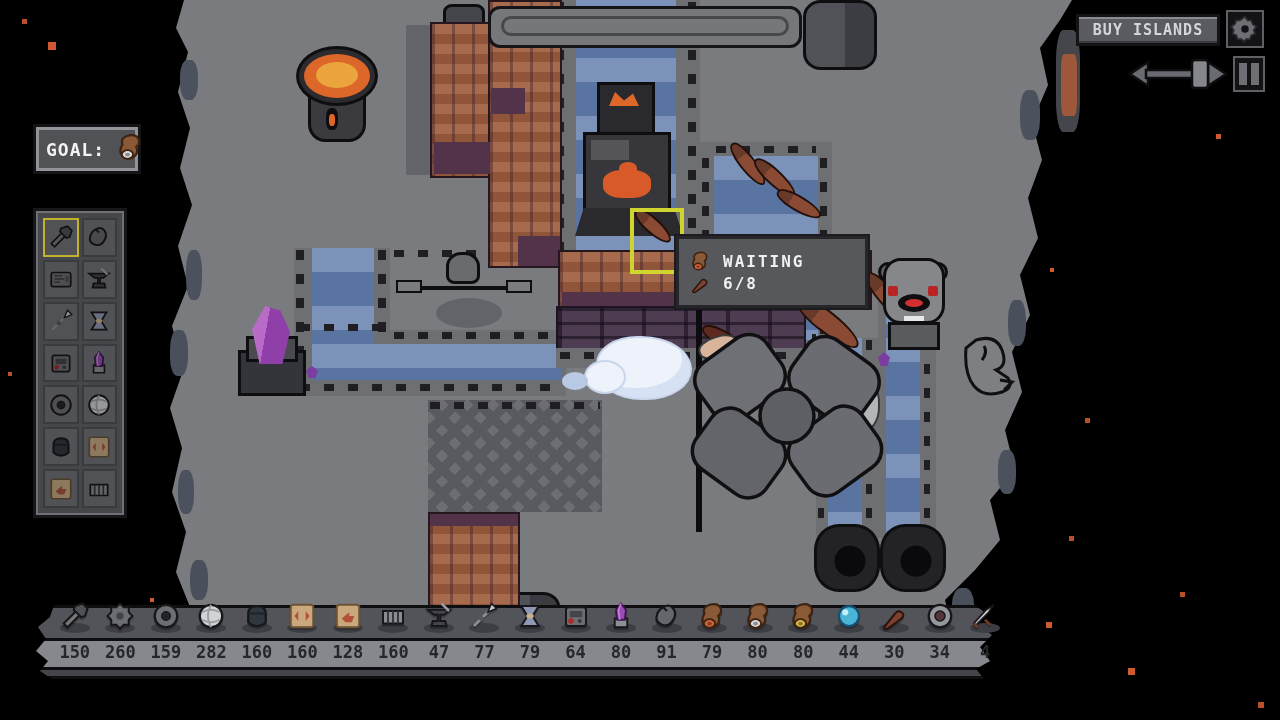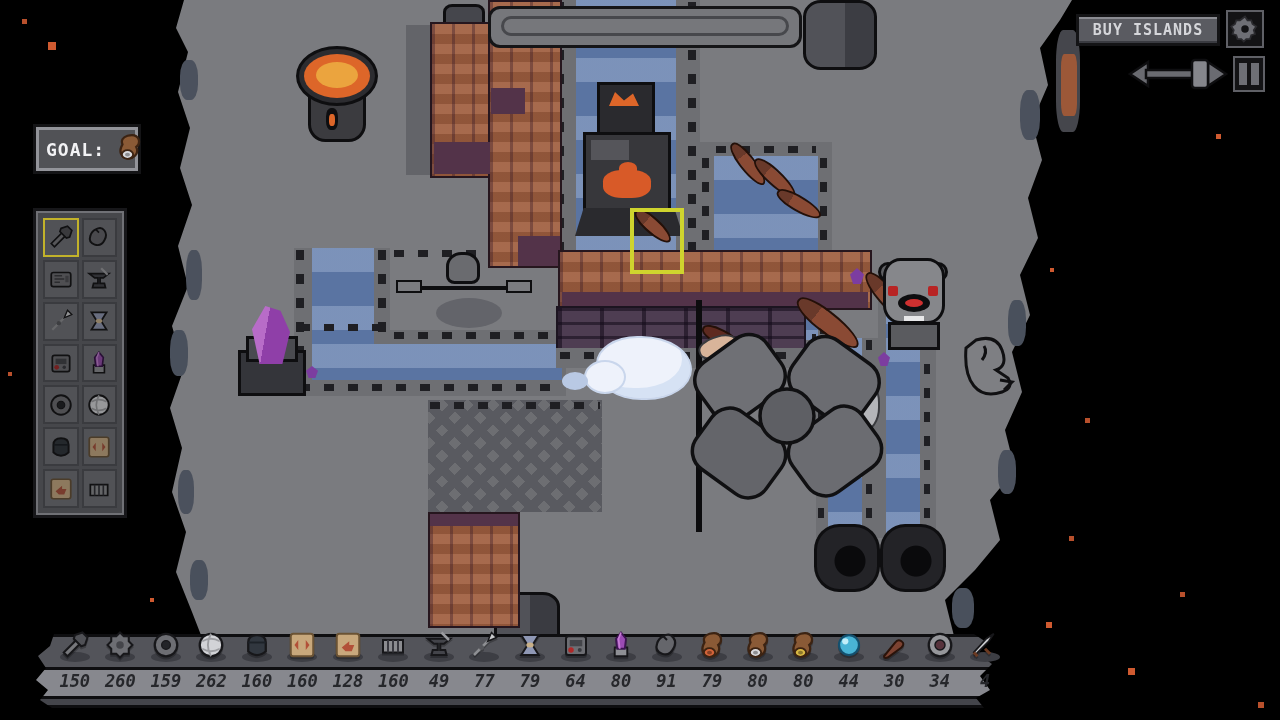--- a/index.html
+++ b/index.html
@@ -39,21 +39,21 @@
     font-size:15px;letter-spacing:1px;display:flex;align-items:center;justify-content:center;cursor:pointer;}
   .sq-btn{background:#131315;border:2px solid #5f6066;display:flex;align-items:center;
     justify-content:center;cursor:pointer;}
   #tooltip{left:676px;top:236px;width:192px;height:72px;background:#57585c;border:3px solid #26262a;
     box-shadow:0 0 0 2px #1c1c20;display:flex;flex-direction:column;justify-content:center;
     gap:6px;padding:4px 10px;z-index:40;}
   .tt-row{display:flex;align-items:center;gap:12px;}
   .tt-text{color:#eef0f2;font-weight:bold;font-size:16px;letter-spacing:2px;}
   #sel-box{left:630px;top:208px;width:54px;height:66px;border:4px solid #cfd42e;z-index:30;}
   
-  #bar-wrap{left:36px;top:608px;width:956px;height:100px;z-index:20;font-style:italic;}
+  #bar-wrap{left:36px;top:579px;width:956px;height:100px;z-index:20;}
   #bar-bg{position:absolute;left:0;top:26px;width:956px;height:74px;
     background:linear-gradient(180deg,#0e0e10 0 3px,#53545a 3px 33px,#0e0e10 33px 36px,
       #87888e 36px 62px,#0e0e10 62px 65px,#44454b 65px 71px,#0e0e10 71px 74px);
     clip-path:polygon(18px 0,938px 0,950px 8px,942px 20px,956px 30px,944px 42px,954px 56px,
       940px 64px,948px 74px,16px 74px,4px 66px,12px 56px,0 46px,10px 34px,2px 22px,14px 12px);}
   #bar-icons{position:absolute;left:0;top:0;width:956px;height:56px;display:grid;
     grid-template-columns:repeat(21,1fr);padding:0 18px 0 16px;}
   .bar-cell{position:relative;display:flex;align-items:flex-end;justify-content:center;cursor:pointer;}
   .bar-cell svg{position:relative;z-index:2;margin-bottom:4px;filter:drop-shadow(0 2px 0 rgba(0,0,0,.25));}
   .ishadow{position:absolute;bottom:2px;left:50%;transform:translateX(-50%);width:30px;height:10px;
@@ -243,20 +243,38 @@
     <div class="abs" style="left:584px;top:360px;width:42px;height:34px;background:#eef2fb;border:2px solid #c9d6ec;border-radius:50%;"></div>
     <div class="abs" style="left:562px;top:372px;width:26px;height:18px;background:#b9c9e4;border-radius:50%;"></div>
 
     <div class="abs" style="left:814px;top:524px;width:66px;height:68px;background:#232327;border:3px solid #0e0e10;border-radius:38%;
       background-image:radial-gradient(circle at 55% 55%, #0a0a0c 0 15px, #232327 16px);"></div>
     <div class="abs" style="left:880px;top:524px;width:66px;height:68px;background:#232327;border:3px solid #0e0e10;border-radius:38%;
       background-image:radial-gradient(circle at 55% 55%, #0a0a0c 0 15px, #232327 16px);"></div>
   </div>
 
   <div id="sel-box" class="abs"></div>
+  <div id="tooltip" class="abs">
+    <div id="tooltip-rows">
+        <div class="tt-row">
+          <svg viewBox="0 0 24 24" width="22" height="22">
+            <path d="M10 3q7-2 9 3 1 4-2 6 2 4-1 7-4 4-9 1-4-3-2-8l1-2q-2-5 4-7z" fill="#8a5a36" stroke="#3c2312" stroke-width="1.8"></path>
+            <ellipse cx="10" cy="18" rx="4.5" ry="3.5" fill="#d2643a" stroke="#3c2312" stroke-width="1.5"></ellipse>
+            <ellipse cx="10" cy="18" rx="2" ry="1.5" fill="rgba(0,0,0,0.35)"></ellipse>
+          </svg>
+          <span class="tt-text">WAITING</span>
+        </div>
+        <div class="tt-row">
+          <svg viewBox="0 0 24 24" width="22" height="22">
+            <path d="M4 21l9-11q2-3 5-1t0 5L7 22q-3 1-3-1z" fill="#7c4231" stroke="#2a130a" stroke-width="1.6"></path>
+          </svg>
+          <span class="tt-text">6/8</span>
+        </div>
+      </div>
+  </div>
 
   <div id="goal-panel" class="abs panel">
     <span class="lbl">GOAL:</span>
     <span id="goal-icon"><svg viewBox="0 0 24 24" width="30" height="30">
           <path d="M10 3q7-2 9 3 1 4-2 6 2 4-1 7-4 4-9 1-4-3-2-8l1-2q-2-5 4-7z" fill="#8a5a36" stroke="#3c2312" stroke-width="1.8"></path>
           <ellipse cx="10" cy="18" rx="4.5" ry="3.5" fill="#d8d9dd" stroke="#3c2312" stroke-width="1.5"></ellipse>
           <ellipse cx="10" cy="18" rx="2" ry="1.5" fill="rgba(0,0,0,0.35)"></ellipse>
         </svg></span>
   </div>
 
@@ -529,26 +547,26 @@
             <path d="M4 20L15 9l4-6-6 4L3 18z" fill="#c9cacd" stroke="#17171a" stroke-width="1.4"></path>
             <path d="M12 15l4 4" stroke="#6b3a22" stroke-width="2.4"></path>
             <path d="M6 21l-3-3" stroke="#6b3a22" stroke-width="2.4"></path>
           </svg>
         </div>
       </div>
     <div id="bar-nums">
         <div class="bar-num">150</div>
         <div class="bar-num">260</div>
         <div class="bar-num">159</div>
-        <div class="bar-num">262</div>
+        <div class="bar-num">282</div>
         <div class="bar-num">160</div>
         <div class="bar-num">160</div>
         <div class="bar-num">128</div>
         <div class="bar-num">160</div>
-        <div class="bar-num">49</div>
+        <div class="bar-num">47</div>
         <div class="bar-num">77</div>
         <div class="bar-num">79</div>
         <div class="bar-num">64</div>
         <div class="bar-num">80</div>
         <div class="bar-num">91</div>
         <div class="bar-num">79</div>
         <div class="bar-num">80</div>
         <div class="bar-num">80</div>
         <div class="bar-num">44</div>
         <div class="bar-num">30</div>

